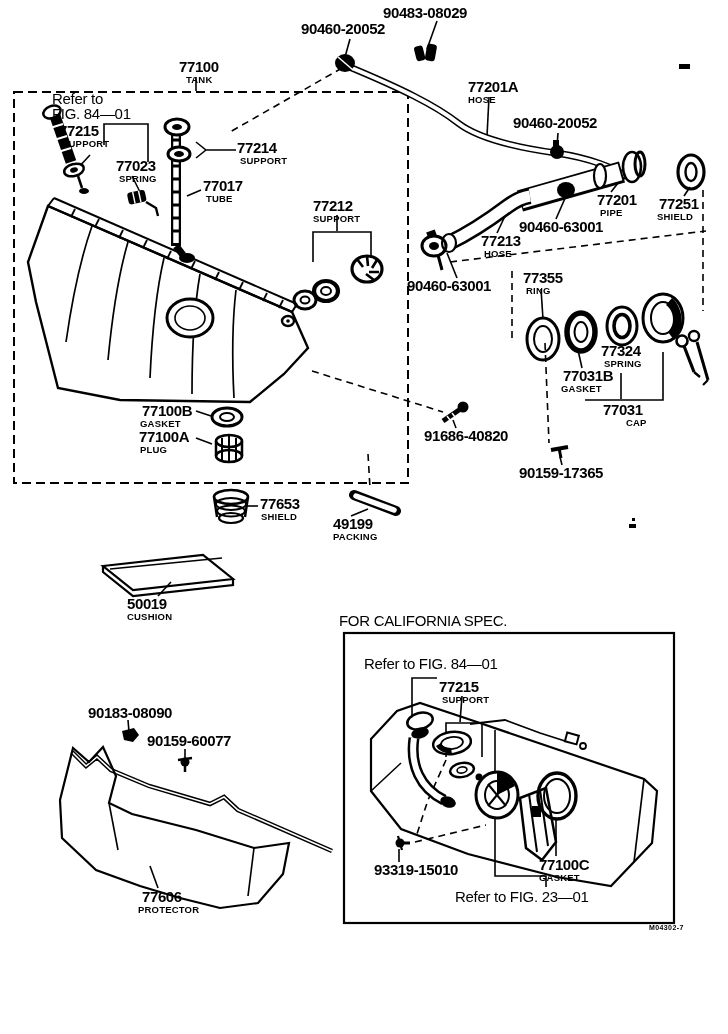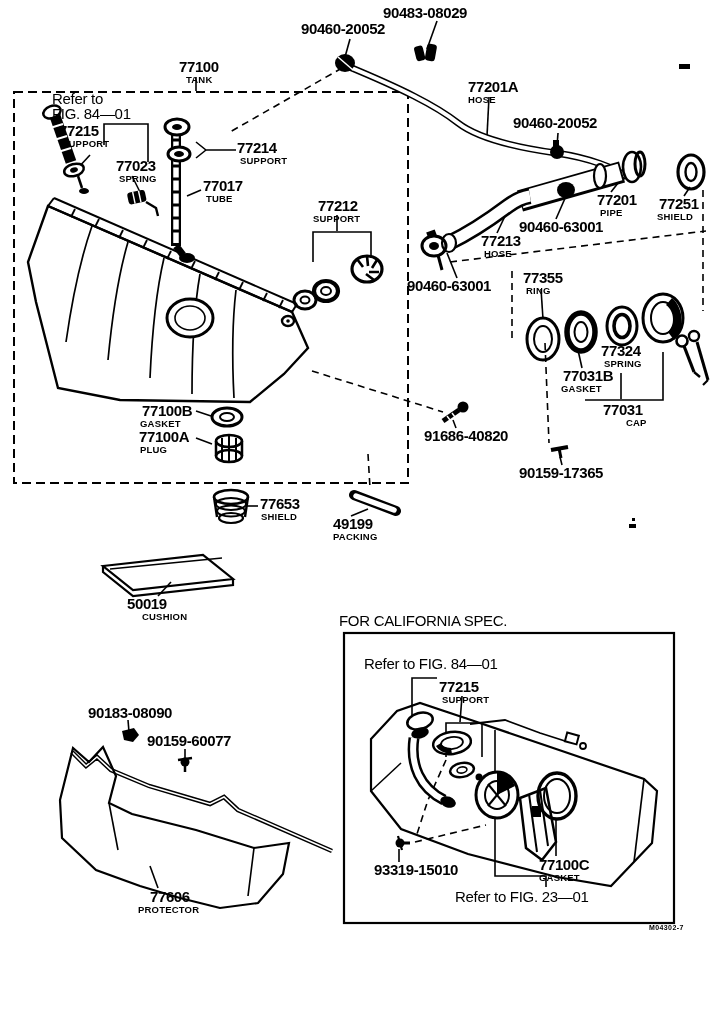--- a/index.html
+++ b/index.html
@@ -374,21 +374,21 @@
     </div>
 <div class="plbl" style="left:237px;top:141px">
       <span class="pn">77214</span>
       <span class="ps">SUPPORT</span>
     </div>
 <div class="plbl" style="left:203px;top:179px">
       <span class="pn">77017</span>
       <span class="ps">TUBE</span>
     </div>
 <div class="plbl" style="left:313px;top:199px">
-      <span class="pn" style="margin-left:5px">77212</span>
+      <span class="pn" style="">77212</span>
       <span class="ps" style="margin-left:0">SUPPORT</span>
     </div>
 <div class="plbl" style="left:468px;top:80px">
       <span class="pn">77201A</span>
       <span class="ps" style="margin-left:0">HOSE</span>
     </div>
 <div class="plbl" style="left:513px;top:116px">
       <span class="pn">90460-20052</span>
     </div>
 <div class="plbl" style="left:597px;top:193px">
@@ -442,30 +442,30 @@
 <div class="plbl" style="left:260px;top:497px">
       <span class="pn">77653</span>
       <span class="ps" style="margin-left:1px">SHIELD</span>
     </div>
 <div class="plbl" style="left:333px;top:517px">
       <span class="pn">49199</span>
       <span class="ps" style="margin-left:0">PACKING</span>
     </div>
 <div class="plbl" style="left:127px;top:597px">
       <span class="pn">50019</span>
-      <span class="ps" style="margin-left:15px">CUSHION</span>
+      <span class="ps" style="margin-left:0">CUSHION</span>
     </div>
 <div class="plbl" style="left:88px;top:706px">
       <span class="pn">90183-08090</span>
     </div>
 <div class="plbl" style="left:147px;top:734px">
       <span class="pn">90159-60077</span>
     </div>
 <div class="plbl" style="left:138px;top:890px">
-      <span class="pn" style="margin-left:12px">77606</span>
+      <span class="pn" style="margin-left:4px">77606</span>
       <span class="ps" style="margin-left:0">PROTECTOR</span>
     </div>
 <div class="plbl" style="left:439px;top:680px">
       <span class="pn">77215</span>
       <span class="ps">SUPPORT</span>
     </div>
 <div class="plbl" style="left:374px;top:863px">
       <span class="pn">93319-15010</span>
     </div>
 <div class="plbl" style="left:539px;top:858px">

